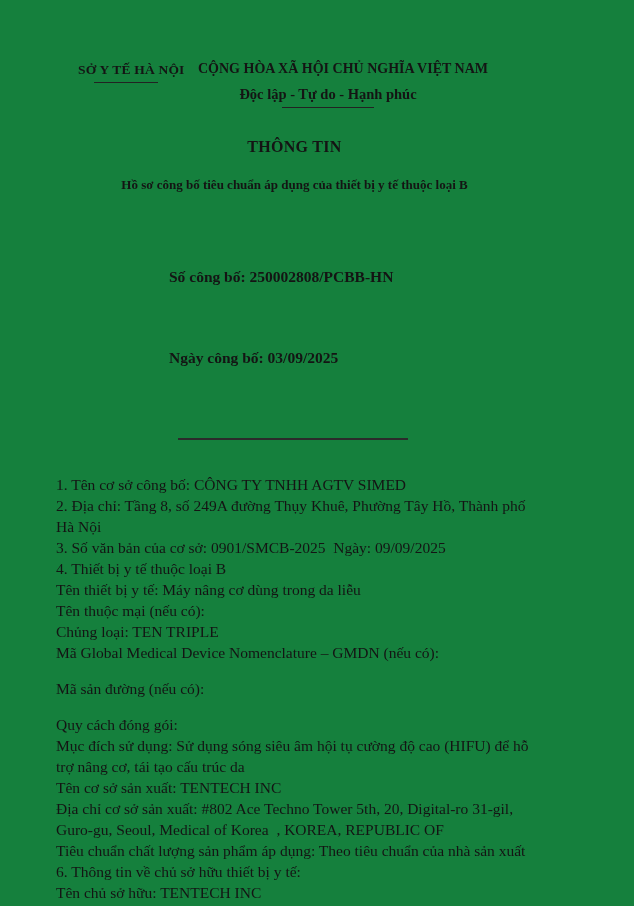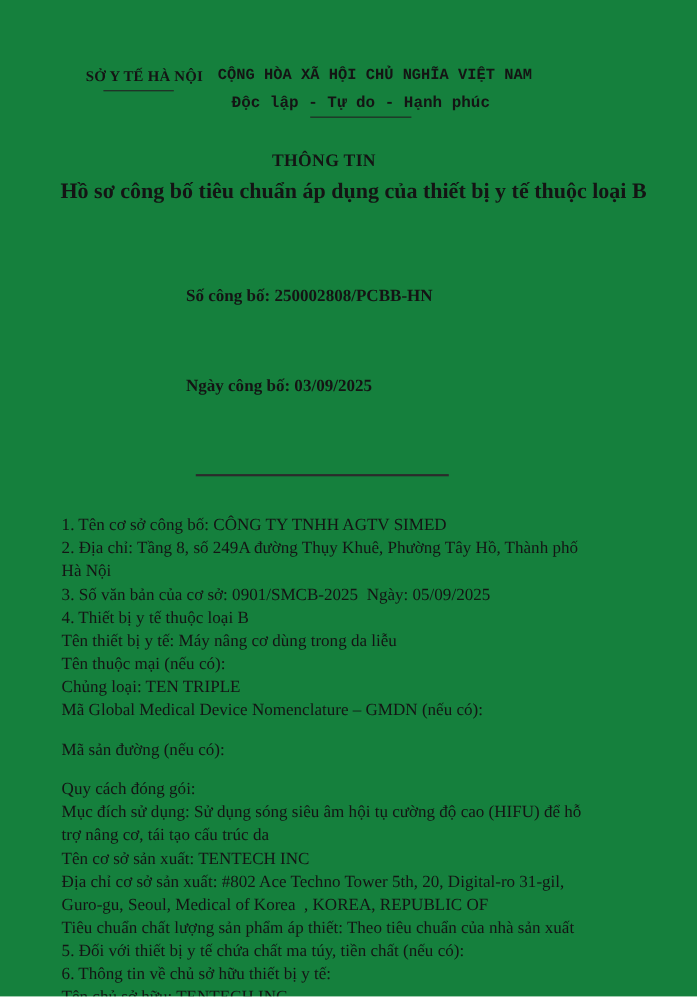--- a/index.html
+++ b/index.html
@@ -44,21 +44,20 @@
     border-top: 1.5px solid #222222;
     margin: 4px auto 0;
   }
 
   .header-right {
     position: absolute;
     left: 198px;
     top: 61px;
     width: 260px;
     text-align: center;
-    font-family: Liberation Mono, monospace;
   }
 
   .national-title {
     font-weight: bold;
     font-size: 14px;
     white-space: nowrap;
   }
 
   .motto {
     font-weight: bold;
@@ -80,22 +79,22 @@
   }
 
   .doc-title {
     font-weight: bold;
     font-size: 16px;
     letter-spacing: 0.3px;
   }
 
   .doc-subtitle {
     font-weight: bold;
-    font-size: 20px;
-    margin-top: 7px;
+    font-size: 13px;
+    margin-top: 21px;
     white-space: nowrap;
   }
 
   
   .pub-block {
     margin: 16px 16px 0 169px;
     font-weight: bold;
     font-size: 15.5px;
     line-height: 27px;
     white-space: pre;
@@ -151,34 +150,33 @@
     <div>Số công bố: 250002808/PCBB-HN</div>
     <div>Ngày công bố: 03/09/2025</div>
   </div>
 
   <div class="separator"></div>
 
   <div class="body-block">
       <div class="body-line">1. Tên cơ sở công bố: CÔNG TY TNHH AGTV SIMED</div>
       <div class="body-line">2. Địa chỉ: Tầng 8, số 249A đường Thụy Khuê, Phường Tây Hồ, Thành phố</div>
       <div class="body-line">Hà Nội</div>
-      <div class="body-line">3. Số văn bản của cơ sở: 0901/SMCB-2025  Ngày: 05/09/2025</div>
+      <div class="body-line">3. Số văn bản của cơ sở: 0901/SMCB-2025  Ngày: 09/09/2025</div>
       <div class="body-line">4. Thiết bị y tế thuộc loại B</div>
       <div class="body-line">Tên thiết bị y tế: Máy nâng cơ dùng trong da liễu</div>
       <div class="body-line">Tên thuộc mại (nếu có):</div>
       <div class="body-line">Chủng loại: TEN TRIPLE</div>
       <div class="body-line">Mã Global Medical Device Nomenclature – GMDN (nếu có):</div>
       <div class="body-line blank"></div>
       <div class="body-line">Mã sản đường (nếu có):</div>
       <div class="body-line blank"></div>
       <div class="body-line">Quy cách đóng gói:</div>
       <div class="body-line">Mục đích sử dụng: Sử dụng sóng siêu âm hội tụ cường độ cao (HIFU) để hỗ</div>
       <div class="body-line">trợ nâng cơ, tái tạo cấu trúc da</div>
       <div class="body-line">Tên cơ sở sản xuất: TENTECH INC</div>
       <div class="body-line">Địa chỉ cơ sở sản xuất: #802 Ace Techno Tower 5th, 20, Digital-ro 31-gil,</div>
       <div class="body-line">Guro-gu, Seoul, Medical of Korea  , KOREA, REPUBLIC OF</div>
-      <div class="body-line">Tiêu chuẩn chất lượng sản phẩm áp thiết: Theo tiêu chuẩn của nhà sản xuất</div>
-      <div class="body-line">5. Đối với thiết bị y tế chứa chất ma túy, tiền chất (nếu có):</div>
+      <div class="body-line">Tiêu chuẩn chất lượng sản phẩm áp dụng: Theo tiêu chuẩn của nhà sản xuất</div>
       <div class="body-line">6. Thông tin về chủ sở hữu thiết bị y tế:</div>
       <div class="body-line">Tên chủ sở hữu: TENTECH INC</div>
     </div>
 
 </div>
 
 </body></html>

